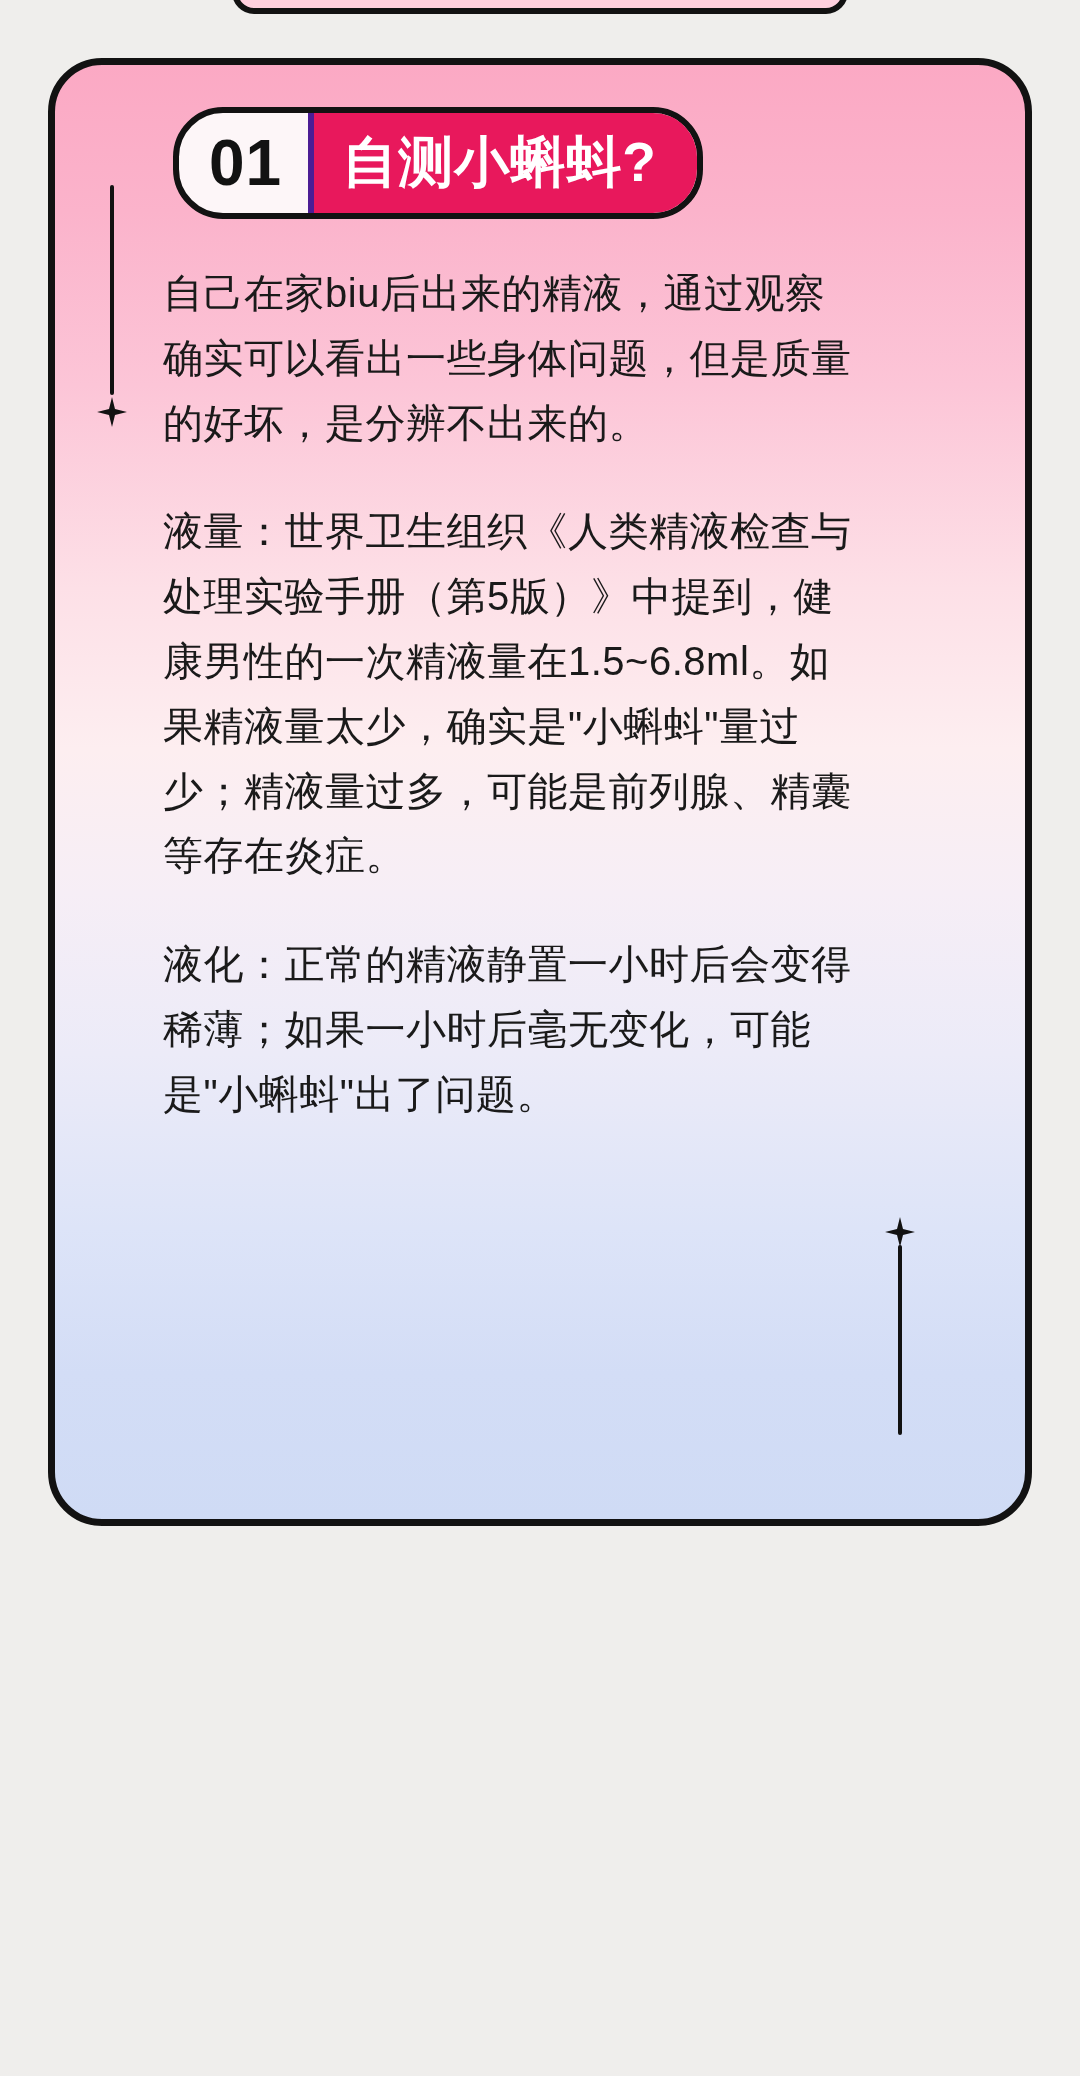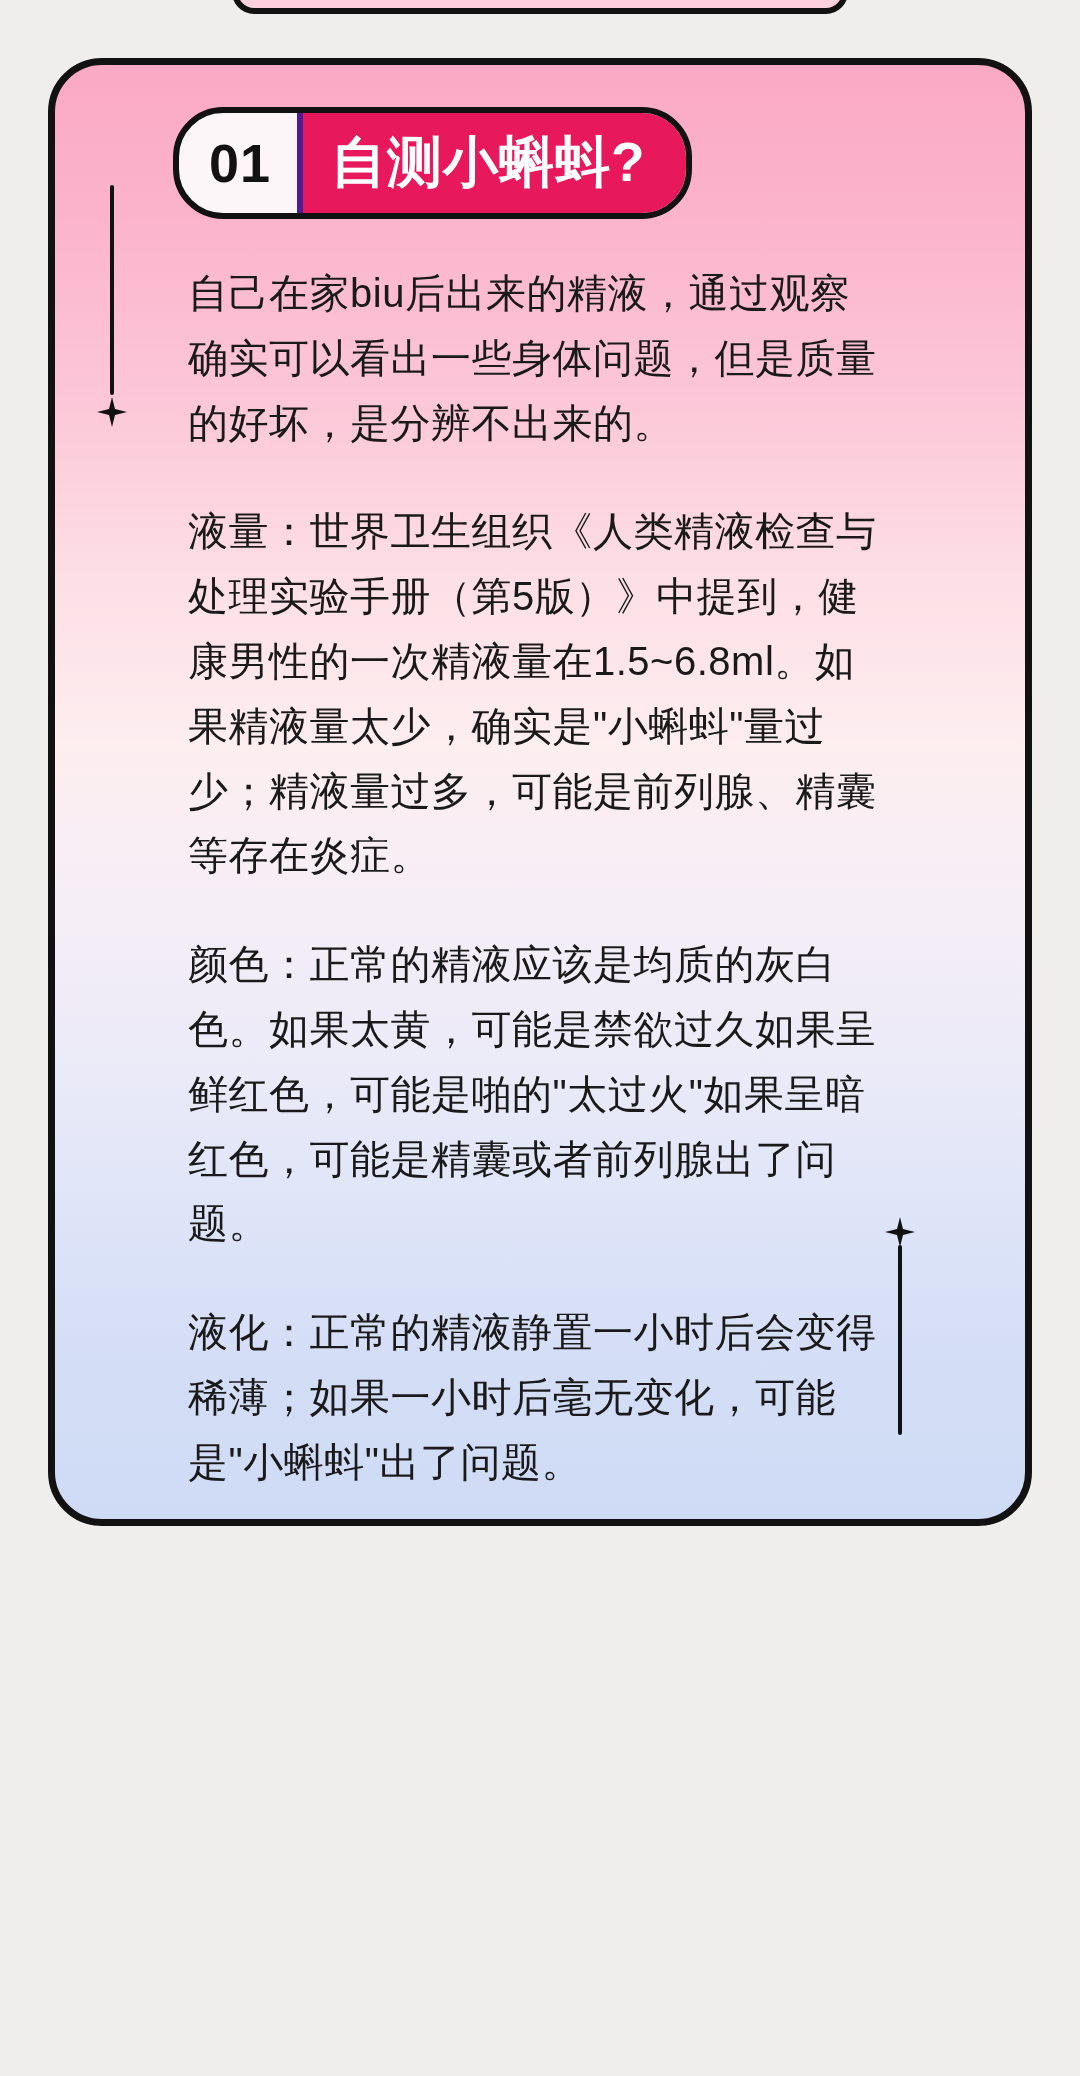--- a/index.html
+++ b/index.html
@@ -80,41 +80,41 @@
     border-radius: 50px;
     overflow: hidden;
     height: 100px;
     background: #fdf6f8;
   }
   #title-number {
     display: flex;
     align-items: center;
     justify-content: center;
     padding: 0 26px 0 30px;
-    font-size: 54px;
+    font-size: 64px;
     font-weight: bold;
     color: #121212;
     letter-spacing: 1px;
     background: transparent;
   }
   #title-text {
     display: flex;
     align-items: center;
     padding: 0 40px 0 28px;
     background: #e8185c;
     color: #ffffff;
     font-size: 55px;
     font-weight: bold;
     border-left: 6px solid #4c1d95;
     letter-spacing: 1px;
   }
 
   #body {
     position: absolute;
-    left: 133px;
+    left: 108px;
     top: 196px;
     width: 700px;
     color: #1a1a1a;
   }
   .para {
     font-size: 40px;
     line-height: 1.62;
     margin-bottom: 44px;
     letter-spacing: 0.5px;
   }
@@ -146,20 +146,17 @@
   </div>
 
   <div id="body">
     <div class="para">
       <span>自己在家biu后出来的精液，通过观察确实可以看出一些身体问题，但是质量的好坏，是分辨不出来的。</span>
     </div>
     <div class="para">
       <span class="lbl">液量</span><span>：世界卫生组织《人类精液检查与处理实验手册（第5版）》中提到，健康男性的一次精液量在1.5~6.8ml。如果精液量太少，确实是"小蝌蚪"量过少；精液量过多，可能是前列腺、精囊等存在炎症。</span>
     </div>
     <div class="para">
-      <span class="lbl">颜色</span><span>：正常的精液应该是均质的灰白色。如果太黄，可能是禁欲过久如果呈鲜红色，可能是啪的"太过火"如果呈暗红色，可能是精囊或者前列腺出了问题。</span>
-    </div>
-    <div class="para">
       <span class="lbl">液化</span><span>：正常的精液静置一小时后会变得稀薄；如果一小时后毫无变化，可能是"小蝌蚪"出了问题。</span>
     </div>
   </div>
 
 </div>
 
 </body></html>

